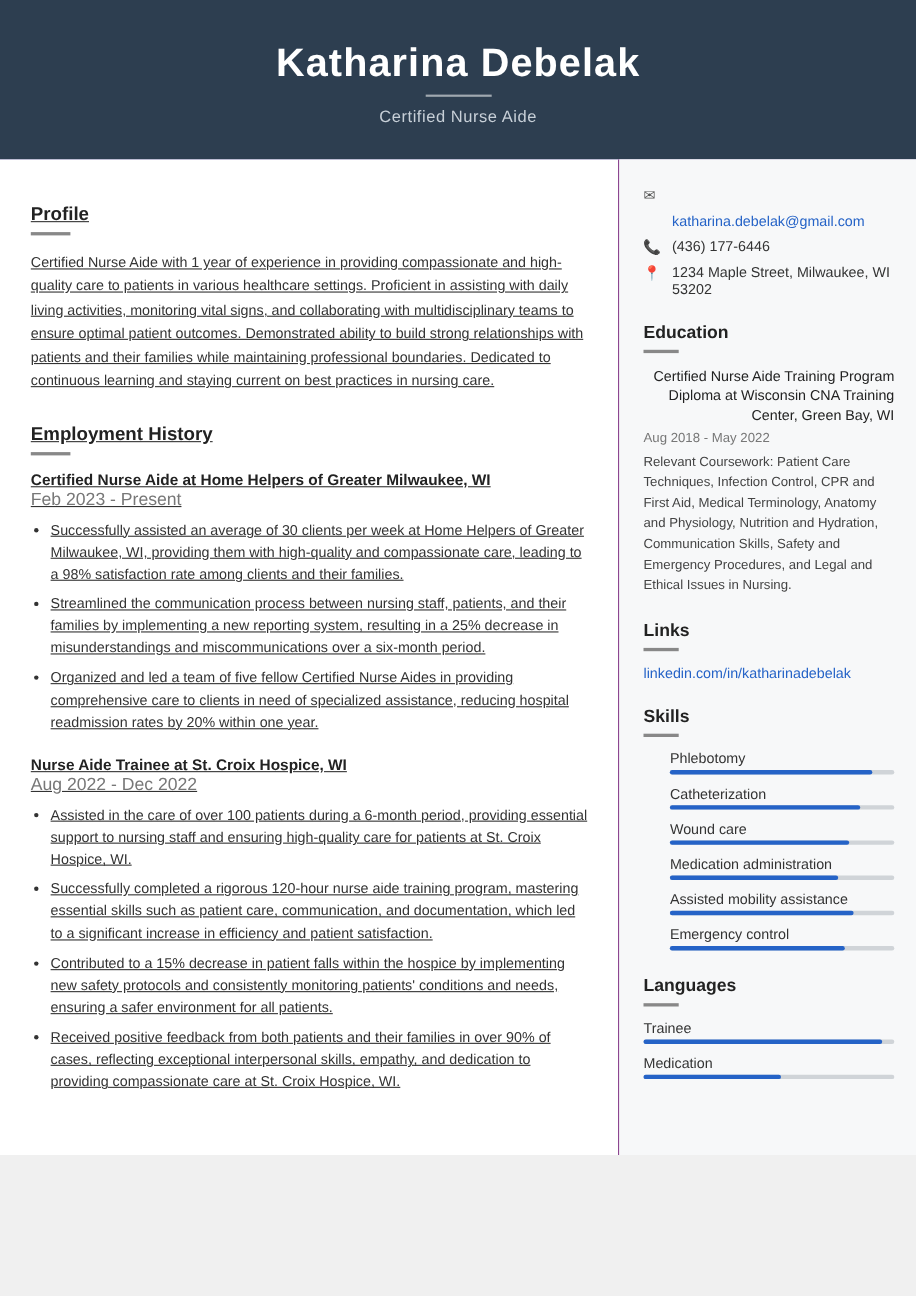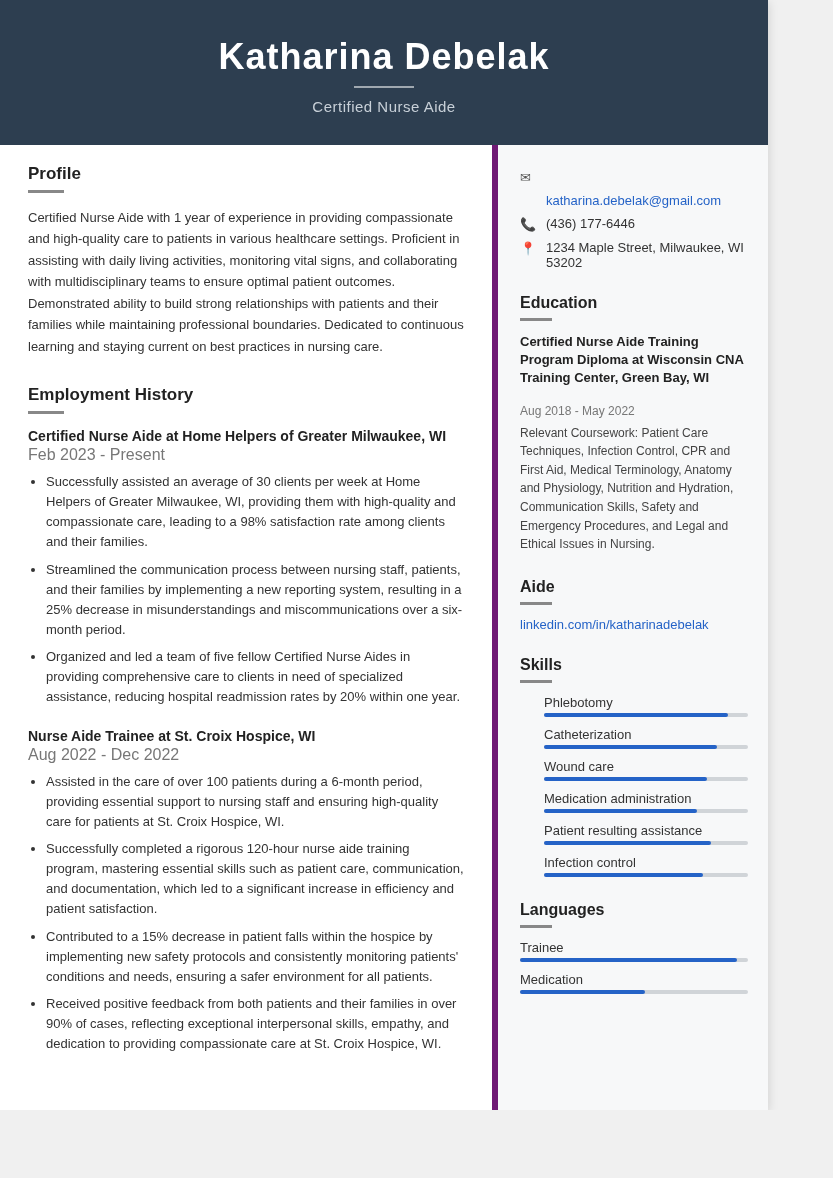--- a/index.html
+++ b/index.html
@@ -4,21 +4,21 @@
   <style>
     * { box-sizing: border-box; margin: 0; padding: 0; }
     body {
       font-family: Arial, sans-serif;
       font-size: 13px;
       color: #333;
       background: #f0f0f0;
       width: 833px;
     }
     .resume-wrapper {
-      width: 768px;
+      width: 833px;
       background: #c4b5fd;
       box-shadow: 0 2px 10px rgba(0,0,0,0.15);
     }
     
     .header {
       background: #2d3e50;
       color: #fff;
       text-align: center;
       padding: 36px 20px 30px;
     }
@@ -42,22 +42,23 @@
     }
     
     .body-layout {
       display: flex;
       flex-direction: row;
       background: #fff;
     }
     
     .left-col {
       flex: 1 1 0;
-      padding: 19px 28px 28px 28px;
-      border-right: 6px solid #701a75;
+      padding: 40px 28px 28px 28px;
+      border-right: 1px solid #701a75;
+      text-decoration: underline;
     }
     
     .right-col {
       width: 270px;
       min-width: 270px;
       padding: 24px 20px 24px 22px;
       background: #f7f8f9;
     }
     
     .section-title {
@@ -151,24 +152,25 @@
       color: #555;
     }
     .contact-link {
       color: #2563c7;
       text-decoration: none;
       margin-top: 24px;
     }
     
     .edu-title {
       font-size: 13px;
-      font-weight: bold;
-      color: #222;
-      margin-bottom: 16px;
+      font-weight: normal;
+      color: #222;
+      margin-bottom: 3px;
       line-height: 1.4;
+      text-align: right;
     }
     .edu-date {
       font-size: 12px;
       color: #777;
       margin-bottom: 6px;
     }
     .edu-text {
       font-size: 12px;
       color: #444;
       line-height: 1.55;
@@ -281,21 +283,21 @@
         <div class="right-section-title">Education</div>
         <div class="right-divider"></div>
         <div>
           <div class="edu-title">Certified Nurse Aide Training Program Diploma at Wisconsin CNA Training Center, Green Bay, WI</div>
           <div class="edu-date">Aug 2018 - May 2022</div>
           <div class="edu-text">Relevant Coursework: Patient Care Techniques, Infection Control, CPR and First Aid, Medical Terminology, Anatomy and Physiology, Nutrition and Hydration, Communication Skills, Safety and Emergency Procedures, and Legal and Ethical Issues in Nursing.</div>
         </div>
       </div>
 
       <div class="right-section">
-        <div class="right-section-title">Aide</div>
+        <div class="right-section-title">Links</div>
         <div class="right-divider"></div>
         <a class="links-link" href="#">linkedin.com/in/katharinadebelak</a>
       </div>
 
       <div class="right-section">
         <div class="right-section-title">Skills</div>
         <div class="right-divider"></div>
         <div id="skills-container">
             <div class="skill-item">
       <div class="skill-name">Phlebotomy</div>
@@ -315,27 +317,27 @@
         <div class="skill-bar-fill" style="width:80%"></div>
       </div>
     </div>
             <div class="skill-item">
       <div class="skill-name">Medication administration</div>
       <div class="skill-bar-bg">
         <div class="skill-bar-fill" style="width:75%"></div>
       </div>
     </div>
             <div class="skill-item">
-      <div class="skill-name">Patient resulting assistance</div>
+      <div class="skill-name">Assisted mobility assistance</div>
       <div class="skill-bar-bg">
         <div class="skill-bar-fill" style="width:82%"></div>
       </div>
     </div>
             <div class="skill-item">
-      <div class="skill-name">Infection control</div>
+      <div class="skill-name">Emergency control</div>
       <div class="skill-bar-bg">
         <div class="skill-bar-fill" style="width:78%"></div>
       </div>
     </div>
           </div>
       </div>
 
       <div class="right-section">
         <div class="right-section-title">Languages</div>
         <div class="right-divider"></div>

